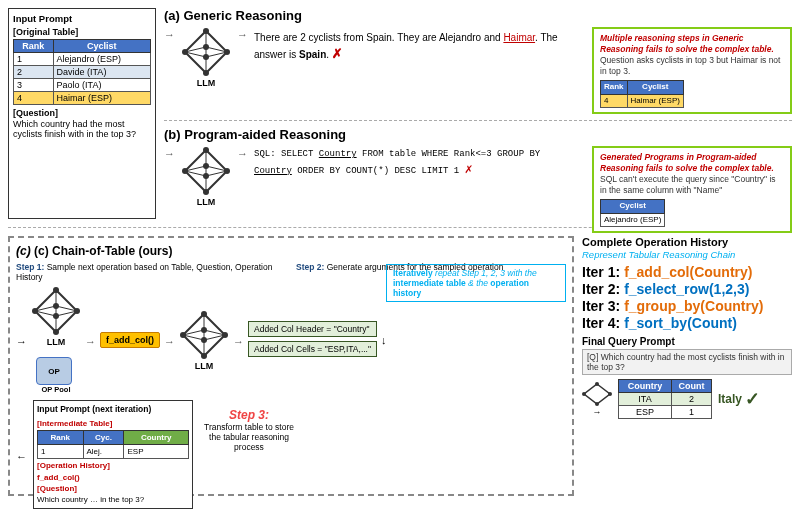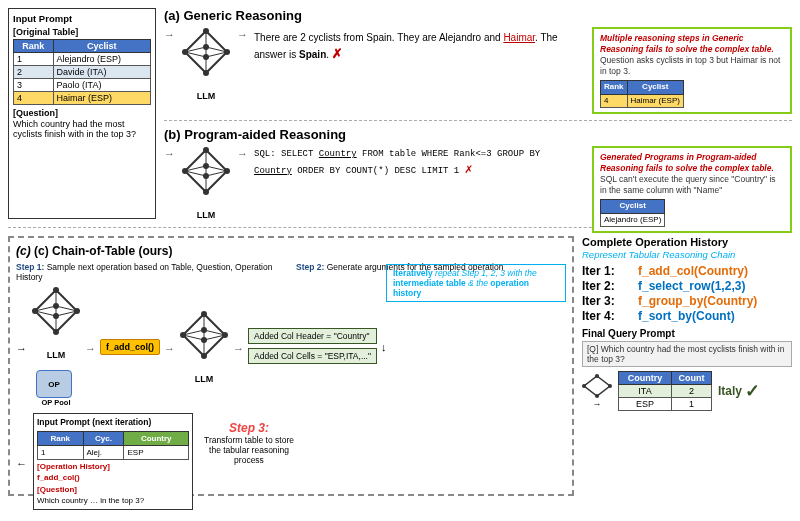--- a/index.html
+++ b/index.html
@@ -106,21 +106,21 @@
       display: flex;
       flex-direction: column;
       align-items: center;
       flex-shrink: 0;
     }
 
     .llm-label {
       font-size: 9px;
       font-weight: bold;
       text-align: center;
-      margin-top: 14px;
+      margin-top: 1px;
     }
 
     .reasoning-text {
       font-size: 10px;
       line-height: 1.4;
       flex: 1;
       padding-top: 4px;
     }
 
     .underline-red { text-decoration: underline; color: #c00000; }
@@ -264,22 +264,22 @@
 
     .op-history-subtitle {
       font-style: italic;
       color: #00b0f0;
       font-size: 9.5px;
       margin-bottom: 4px;
     }
 
     .op-iter-row {
       display: flex;
-      gap: 20px;
-      font-size: 12px;
+      gap: 4px;
+      font-size: 14px;
       margin-bottom: 1px;
     }
 
     .op-iter-label {
       font-weight: bold;
       min-width: 36px;
     }
 
     .op-func {
       font-weight: bold;
@@ -619,20 +619,21 @@
         </div>
 
       </div>
 
       <div style="display:flex; gap:6px; margin-top:6px; align-items:flex-start;">
 
         <div style="font-size:11px; align-self:center;">←</div>
 
         <div class="next-iter-box" style="width:160px;">
           <div style="font-size:8.5px; font-weight:bold; margin-bottom:2px;">Input Prompt (next iteration)</div>
+          <div class="iter-label">[Intermediate Table]</div>
           <table class="data-table" style="font-size:8px; margin:1px 0;">
             <thead>
               <tr>
                 <th>Rank</th>
                 <th>Cyc.</th>
                 <th style="background:#70ad47; color:white;">Country</th>
               </tr>
             </thead>
             <tbody>
               <tr>

